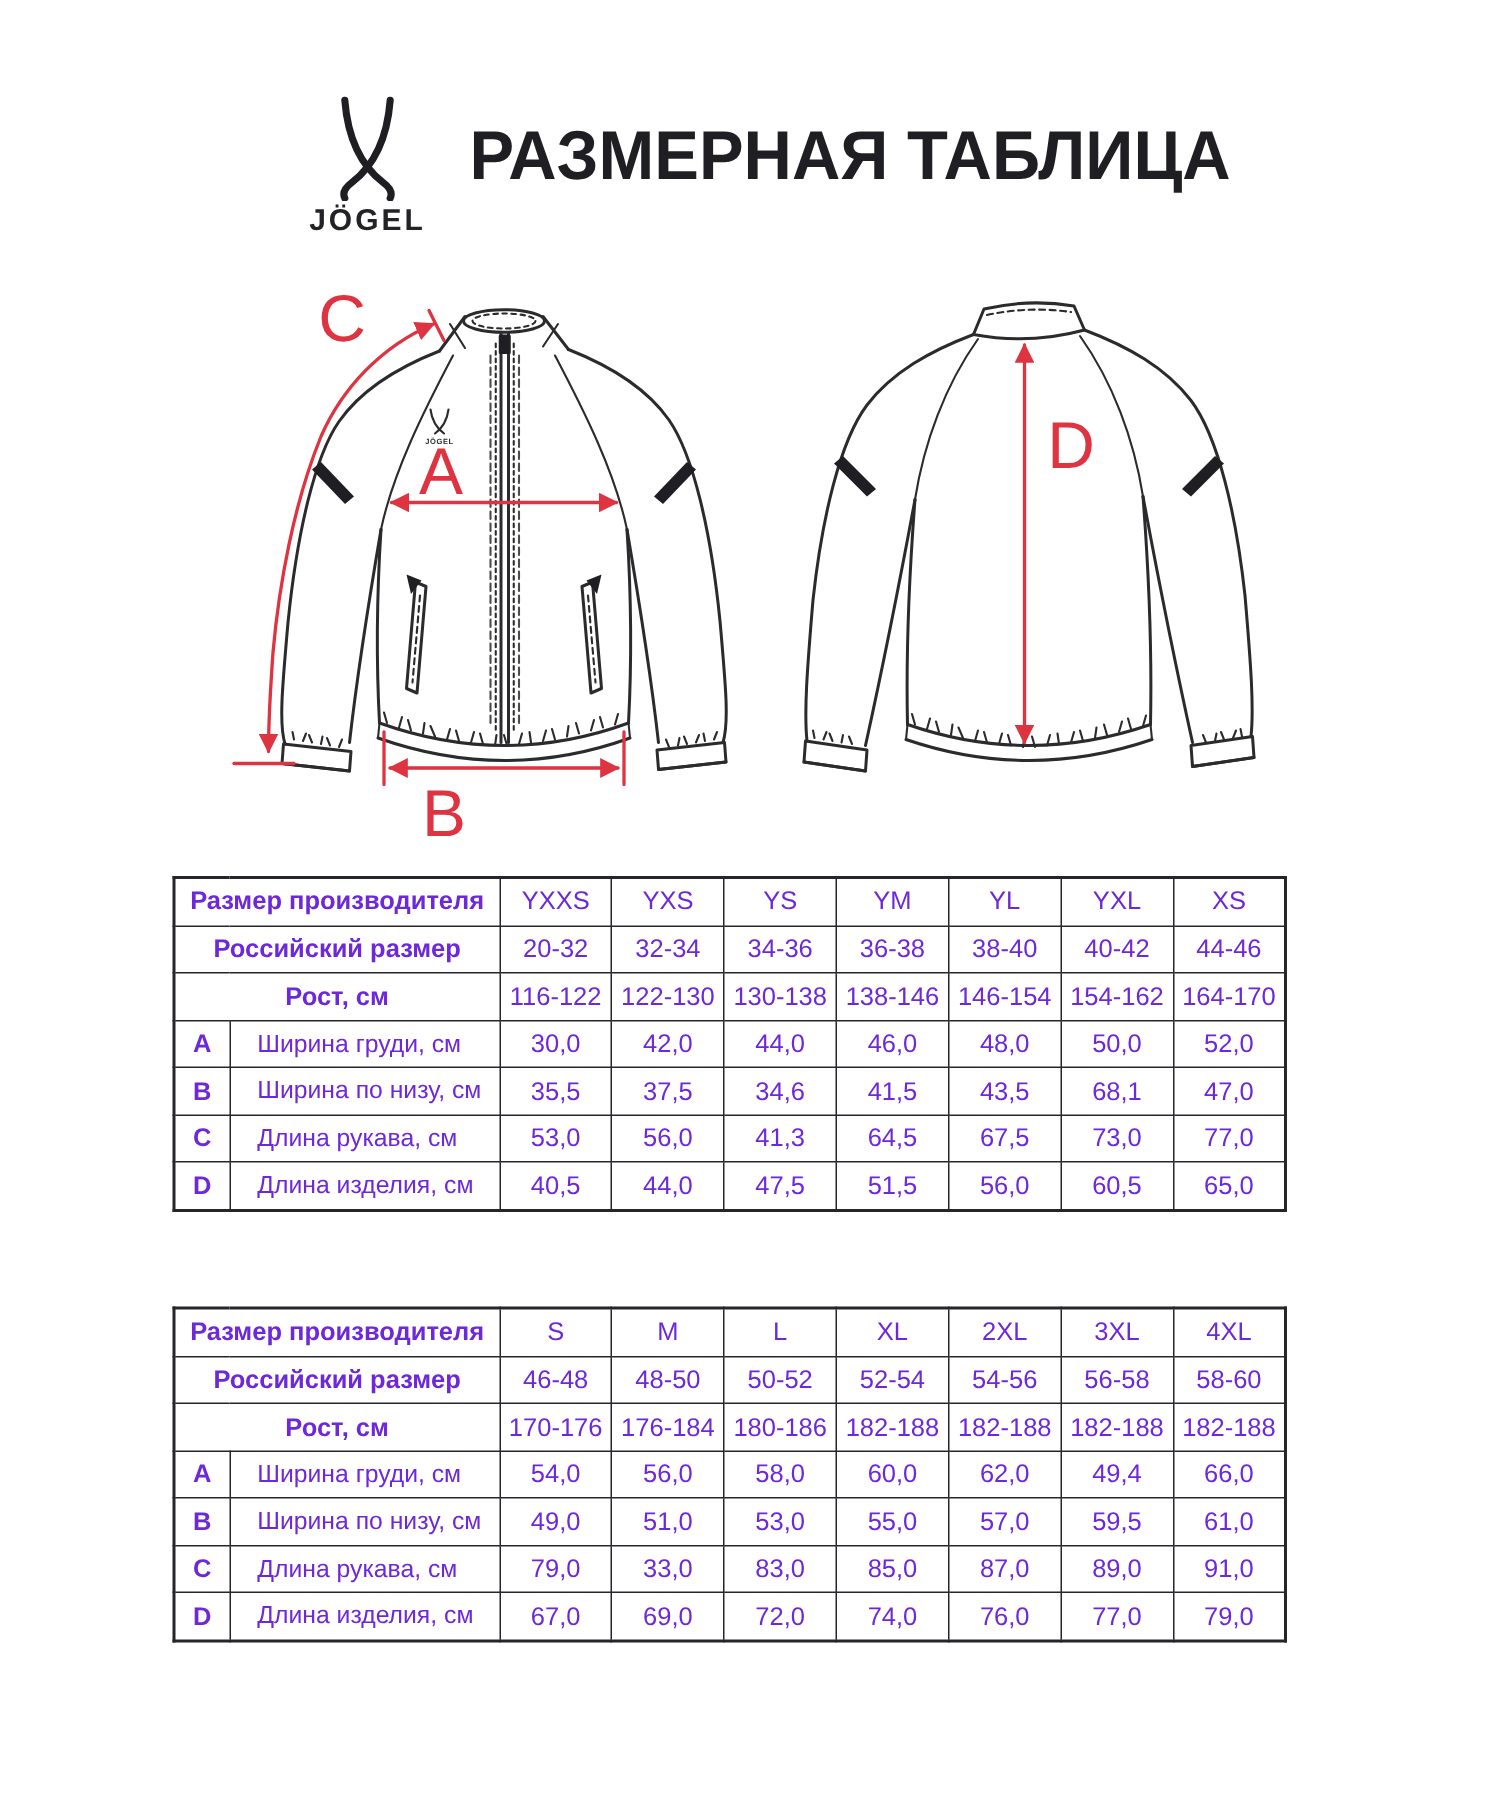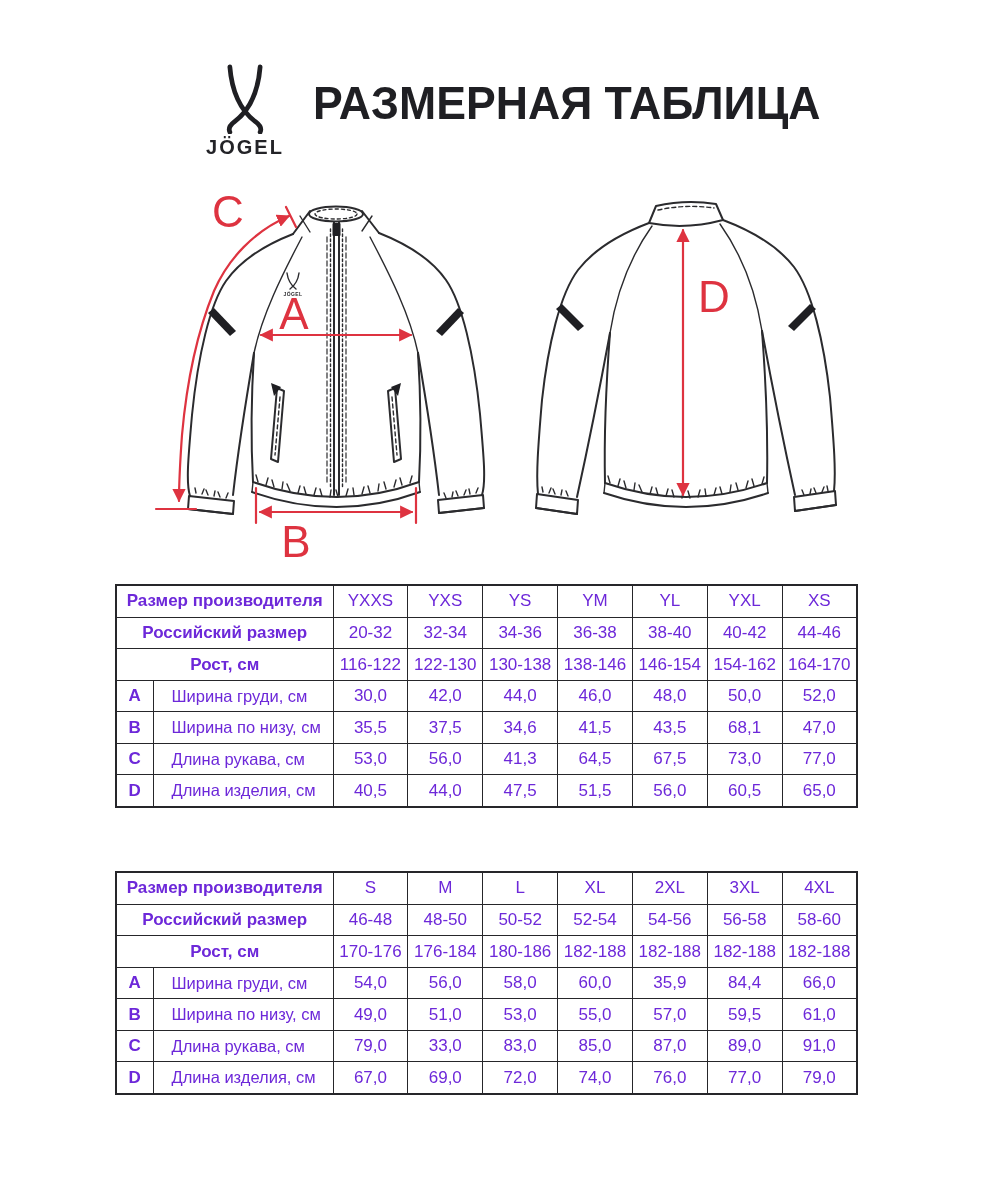--- a/index.html
+++ b/index.html
@@ -320,22 +320,22 @@
           <td>182-188</td>
           <td>182-188</td>
         </tr>
         <tr>
           <th class="letter">A</th>
           <th class="rowlabel">Ширина груди, см</th>
           <td>54,0</td>
           <td>56,0</td>
           <td>58,0</td>
           <td>60,0</td>
-          <td>35,9</td>
-          <td>84,4</td>
+          <td>62,0</td>
+          <td>49,4</td>
           <td>66,0</td>
         </tr>
         <tr>
           <th class="letter">B</th>
           <th class="rowlabel">Ширина по низу, см</th>
           <td>49,0</td>
           <td>51,0</td>
           <td>53,0</td>
           <td>55,0</td>
           <td>57,0</td>

